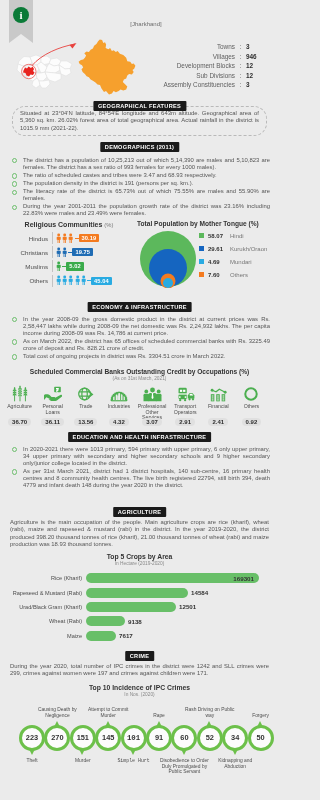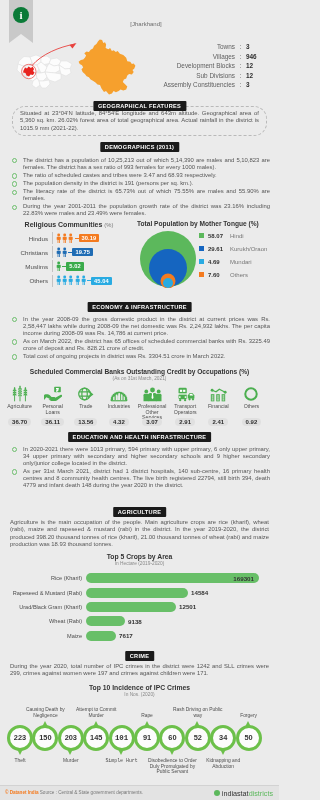--- a/index.html
+++ b/index.html
@@ -70,21 +70,21 @@
   .occval span{background:#e0e0e0;border-radius:4px;padding:1px 4px 1.4px;display:inline-block;}
 
   
   .crops{position:absolute;left:0;right:0;}
   .croprow{display:flex;align-items:center;height:14.4px;}
   .croplab{width:82px;text-align:right;font-size:5.6px;color:#4d4d4d;padding-right:4px;}
   .cropbar{height:10px;background:#68bf68;border-radius:5px;flex:none;}
   .cropval{font-size:6.2px;font-weight:bold;color:#333;margin-left:3px;white-space:nowrap;}
 
   
-  .ipcwrap{position:absolute;left:0;right:0;}
+  .ipcwrap{position:absolute;left:12px;right:0;}
   .ipccell{position:absolute;text-align:center;}
   .bub{width:26px;height:26px;border-radius:50%;border:3px solid #6cc04a;background:#fcfcfc;
        font-size:7.4px;font-weight:bold;color:#333;line-height:20px;text-align:center;position:relative;box-sizing:border-box;}
   .bub:after{content:"";position:absolute;left:50%;bottom:-7px;margin-left:-3.5px;
        border-left:3.5px solid transparent;border-right:3.5px solid transparent;border-top:6px solid #6cc04a;}
   .bub.up:after{bottom:auto;top:-7px;border-top:none;border-bottom:6px solid #6cc04a;}
   .ipclab{font-size:4.9px;line-height:5.5px;color:#4d4d4d;width:52px;position:absolute;left:50%;transform:translateX(-50%);text-align:center;}
 
   
   .footer{position:absolute;left:0;right:0;bottom:0;height:14px;background:#e3e3e3;border-top:1px solid #d2d2d2;}
@@ -513,25 +513,25 @@
   <div style="position:absolute;left:0;right:0;top:684px;">
     <div style="text-align:center;font-size:6.8px;font-weight:bold;color:#333;">Top 10 Incidence of IPC Crimes</div>
     <div style="text-align:center;font-size:4.8px;color:#8a8a8a;margin-top:1px;">In Nos. (2020)</div>
   </div>
   <div class="ipcwrap" style="top:702px;height:80px;">
     <div class="ipccell" style="left:7.0px;top:23px;width:26px;">
       <div class="bub">223</div>
       <div class="ipclab" style="top:33px;">Theft</div>
     </div>
     <div class="ipccell" style="left:32.4px;top:23px;width:26px;">
-      <div class="bub up">150</div>
+      <div class="bub up">270</div>
       <div class="ipclab" style="bottom:33px;">Causing Death by Negligence</div>
     </div>
     <div class="ipccell" style="left:57.8px;top:23px;width:26px;">
-      <div class="bub">203</div>
+      <div class="bub">151</div>
       <div class="ipclab" style="top:33px;">Murder</div>
     </div>
     <div class="ipccell" style="left:83.2px;top:23px;width:26px;">
       <div class="bub up">145</div>
       <div class="ipclab" style="bottom:33px;">Attempt to Commit Murder</div>
     </div>
     <div class="ipccell" style="left:108.6px;top:23px;width:26px;font-family:Liberation Mono, monospace;">
       <div class="bub">101</div>
       <div class="ipclab" style="top:33px;">Simple Hurt</div>
     </div>
@@ -550,24 +550,13 @@
     <div class="ipccell" style="left:210.2px;top:23px;width:26px;">
       <div class="bub">34</div>
       <div class="ipclab" style="top:33px;">Kidnapping and Abduction</div>
     </div>
     <div class="ipccell" style="left:235.6px;top:23px;width:26px;">
       <div class="bub up">50</div>
       <div class="ipclab" style="bottom:33px;">Forgery</div>
     </div>
   </div>
 
-  <div class="footer">
-    <div class="fleft">
-      <span style="color:#f47b20;font-weight:bold;">© Datanet India</span>
-      <span>Source : Central &amp; State government departments.</span>
-    </div>
-    <div class="fbrand">
-      <span style="width:6px;height:6px;border-radius:50%;background:#5cb85c;display:inline-block;margin-right:2px;"></span>
-      <span style="color:#333;">indiastat</span>
-      <span style="color:#5cb85c;">districts</span>
-    </div>
-  </div>
 </div>
 
 </body></html>

